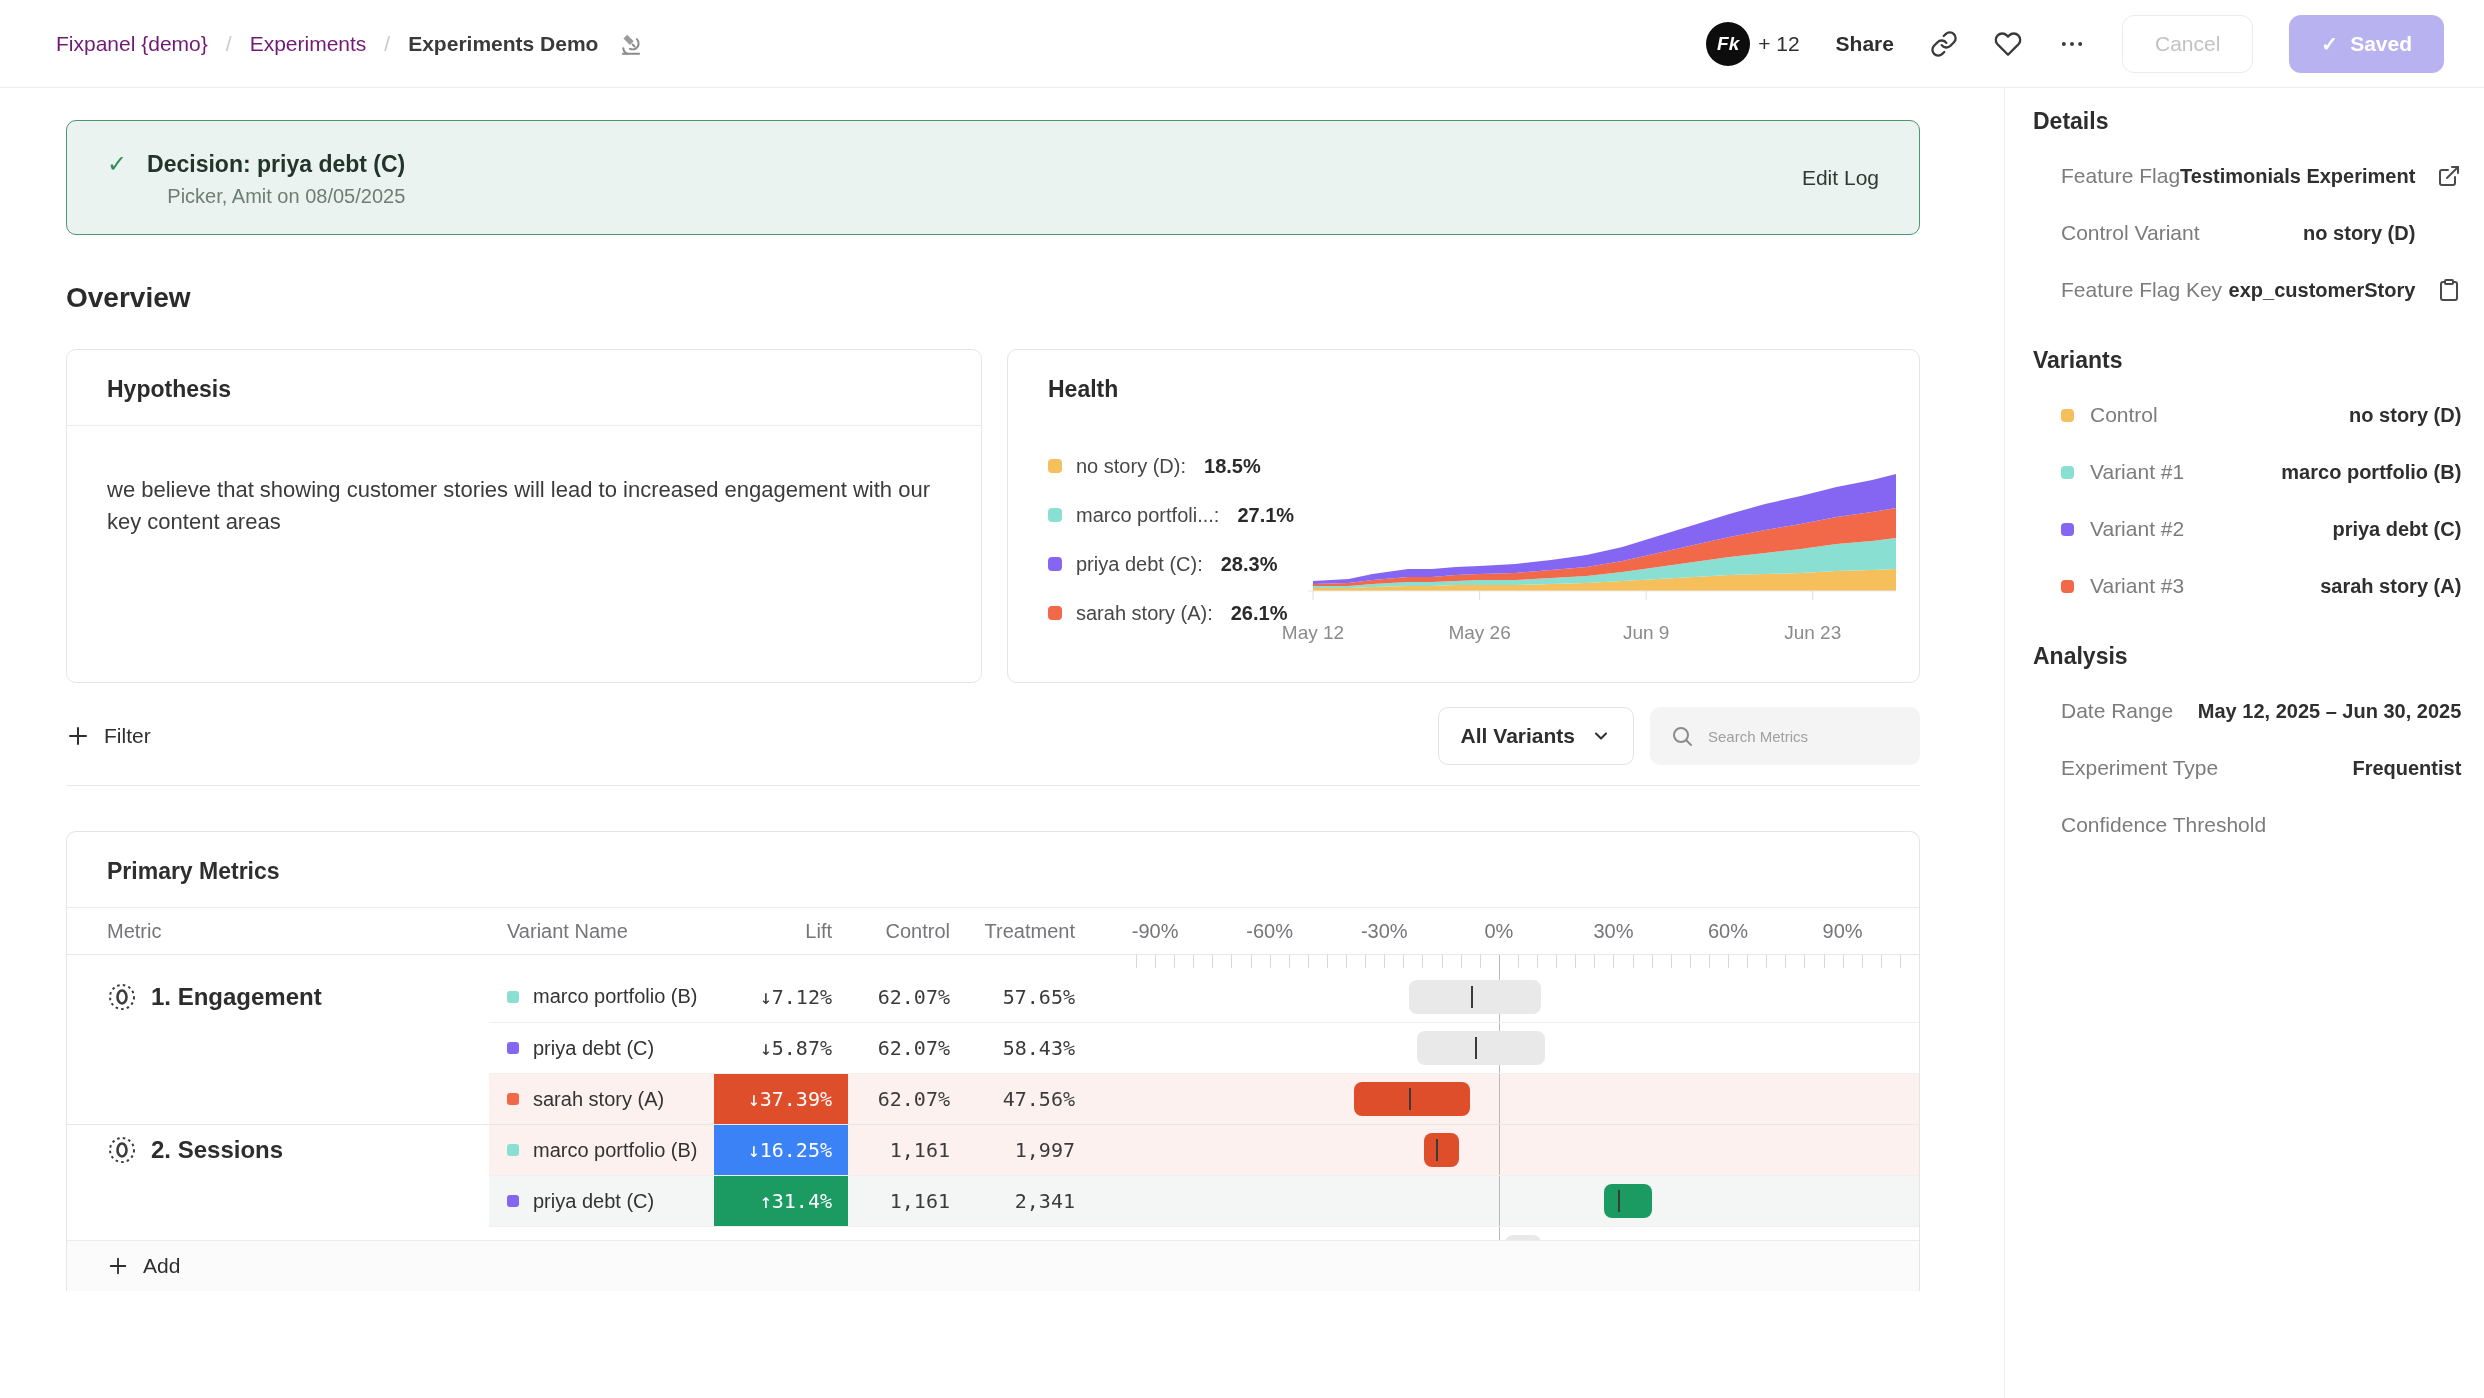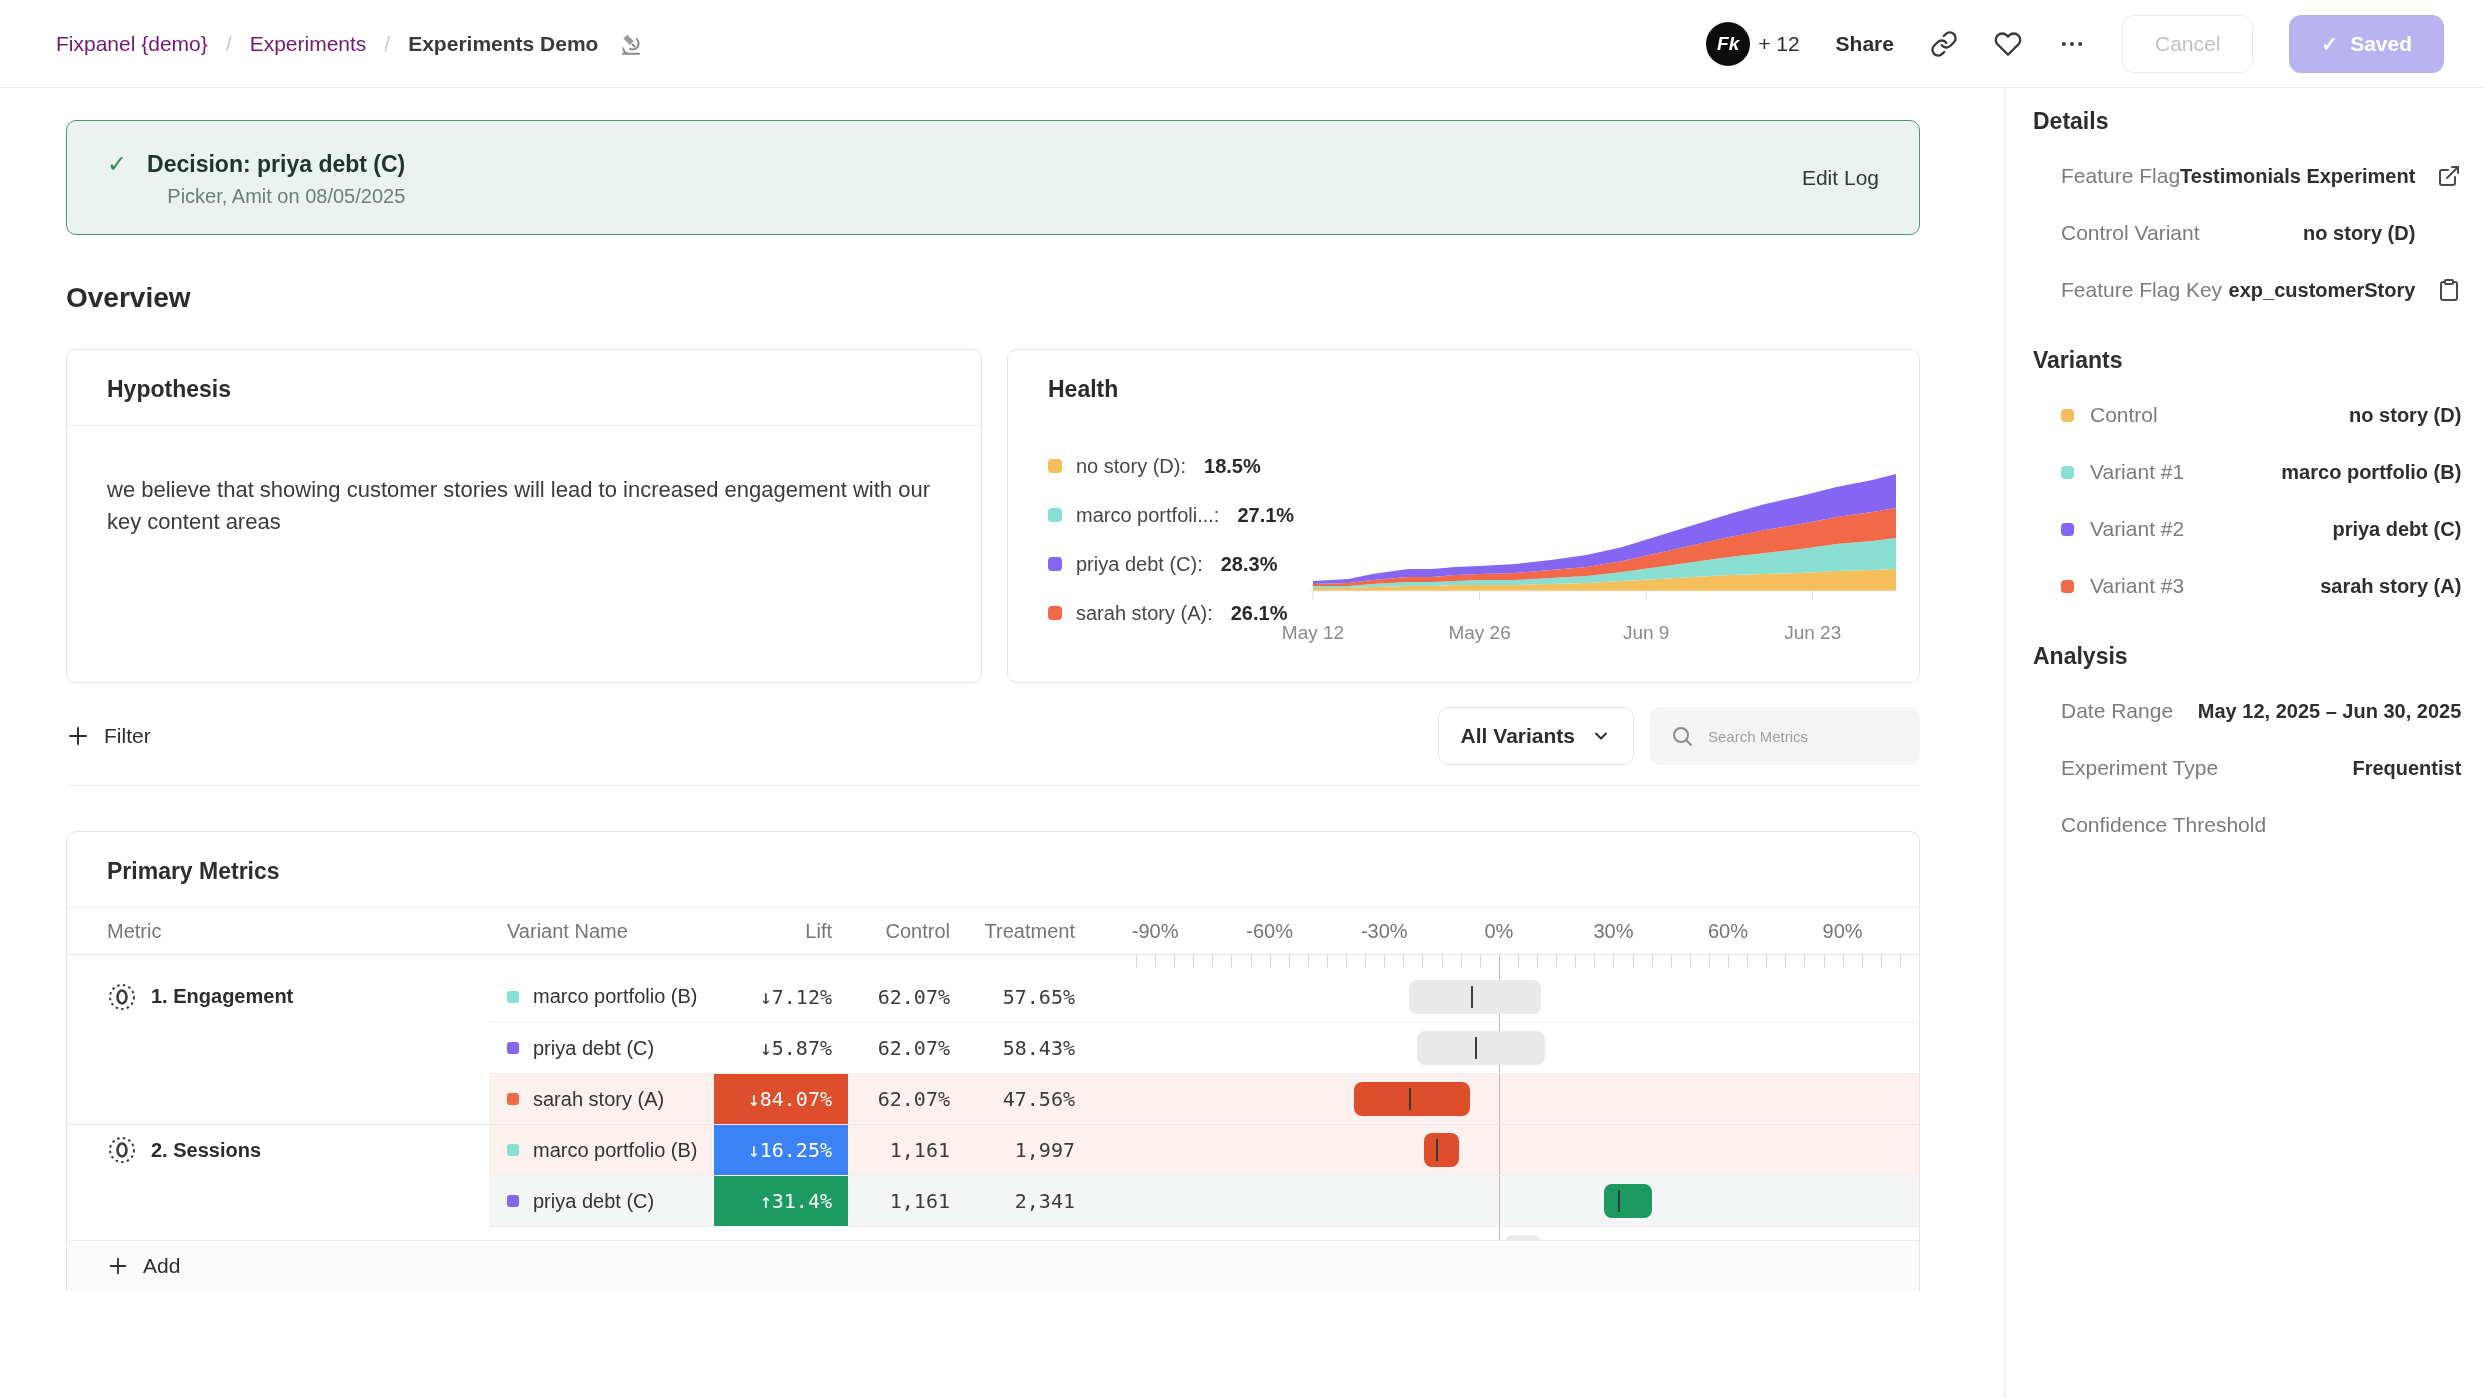--- a/index.html
+++ b/index.html
@@ -81,21 +81,21 @@
   .c-metric{padding-left:40px;}
   .c-variant{padding-left:18px;}
   .c-right{justify-content:flex-end;padding-right:16px;text-align:right;}
   .mruler{height:16px;}
   .mrow{height:51px;}
   .mrow .cell{display:flex;align-items:center;height:100%;}
   .mrow.gstart .cell{border-top:1px solid #e7e7e7;}
   .mrow.sub .tintable{border-top:1px solid #f0f0f0;}
   .mrow.tint-pink .tintable{background:#fcf1ee;}
   .mrow.tint-green .tintable{background:#f3f6f4;}
-  .metric-name{font-size:20px;font-weight:600;color:#2d2d2d;margin-left:14px;}
+  .metric-name{font-size:24px;font-weight:600;color:#2d2d2d;margin-left:14px;}
   .swatch{width:12px;height:12px;border-radius:3px;flex:none;}
   .vname{font-size:20px;color:#333;margin-left:14px;}
   .numcell{font-size:20px;color:#3b3b3b;}
   .chipcell{color:#fff;}
   .plotcell{position:relative;}
   .plot{position:relative;height:100%;margin-left:45px;flex:1;}
   .zeroline{position:absolute;top:0;bottom:0;width:1px;background:#b9b9b9;}
   .tick{position:absolute;top:0;width:1px;height:13px;background:#d8d8d8;}
   .tick.zero{background:#8e8e8e;height:16px;}
   .axlabel{position:absolute;top:50%;transform:translate(-50%,-50%);white-space:nowrap;}
@@ -381,21 +381,21 @@
                 </div>
               </div>
             </div>
           </div>
           <div class="mgrid mrow tint-pink sub">
             <div class="cell c-metric"></div>
             <div class="cell c-variant tintable">
               <span class="swatch" style="background: rgb(242, 105, 74);"></span>
               <span class="vname">sarah story (A)</span>
             </div>
-            <div class="cell c-right numcell mono tintable chipcell" style="background: rgb(223, 78, 43);">↓84.07%</div>
+            <div class="cell c-right numcell mono tintable chipcell" style="background: rgb(223, 78, 43);">↓37.39%</div>
             <div class="cell c-right numcell mono tintable">62.07%</div>
             <div class="cell c-right numcell mono tintable">47.56%</div>
             <div class="cell plotcell tintable">
               <div class="plot">
                 <div class="zeroline" style="left: 46.3415%;"></div>
                 <div class="cibar" style="left: 27.8049%; width: 14.878%; background: rgb(223, 78, 43);">
                   <div class="cimark" style="left: 47.9672%;"></div>
                 </div>
               </div>
             </div>

